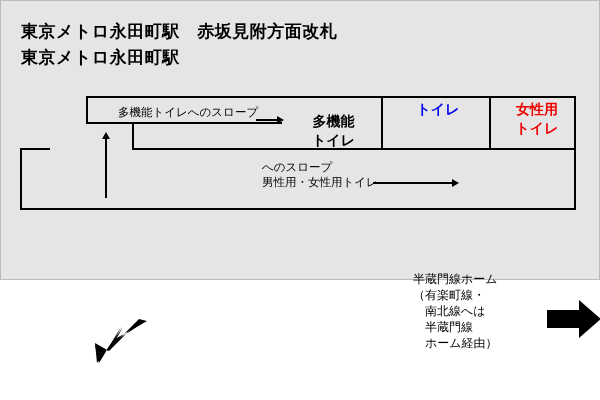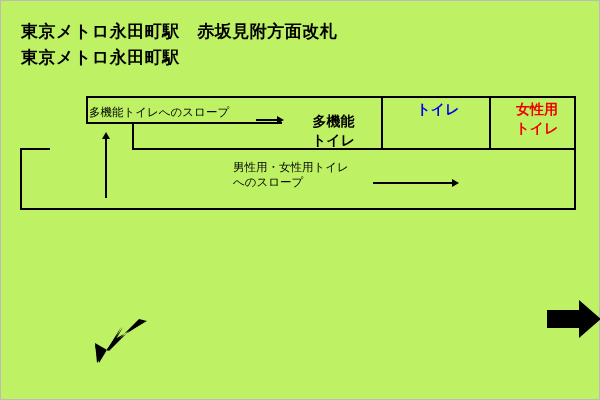--- a/index.html
+++ b/index.html
@@ -10,24 +10,24 @@
     width: 600px;
     height: 400px;
     background: #ffffff;
     font-family: "Liberation Sans", sans-serif;
     color: #000000;
     overflow: hidden;
   }
   #page {
     position: relative;
     width: 600px;
-    height: 400px;
+    height: 280px;
     border: 1px solid #bbbbbb;
     box-sizing: border-box;
-    background: #bef264;
+    background: #e5e5e5;
     text-decoration: underline;
   }
 
   .title-block {
     position: absolute;
     left: 20px;
     top: 18px;
     line-height: 26px;
   }
   .title-line {
@@ -61,20 +61,21 @@
   }
   .room-label.blue { color: #0000ee; }
   .room-label.red  { color: #ee0000; text-align: center; }
 
   .note {
     position: absolute;
     font-size: 11.5px;
     line-height: 15px;
     color: #000000;
     white-space: nowrap;
+    padding-left: 29px;
   }
 
   
   .ln {
     position: absolute;
     background: #000000;
   }
   .head-right {
     position: absolute;
     width: 0; height: 0;
@@ -155,35 +156,42 @@
       <span>多機能トイレへのスロープ</span>
     </div>
 
     <div class="ln" style="left:255px; top:33px; width:22px; height:1.5px;"></div>
     <div class="head-right" style="left:276px; top:30px;"></div>
 
     <div class="ln" style="left:104px; top:52px; width:1.5px; height:60px;"></div>
     <div class="head-up" style="left:101px; top:46px;"></div>
 
     <div class="note" style="left:232px; top:74px;">
+      <div>へのスロープ</div>
       <div>男性用・女性用トイレ</div>
-      <div>へのスロープ</div>
     </div>
 
     <div class="ln" style="left:372px; top:96px; width:80px; height:1.5px;"></div>
     <div class="head-right" style="left:451px; top:93px;"></div>
 
   </div>
 
   <div class="legend" style="left:95px; top:262px;">
   </div>
 
   <svg class="big-arrow" viewBox="0 0 56 46" style="left:92px; top:318px;">
     <polygon points="54,2 22,20 28,8 6,44 2,26 14,32 46,0" fill="#000000"></polygon>
     <path d="M50,4 L22,22 L30,8 L4,44 L2,24 L16,32 L46,2 Z" fill="#000000"></path>
   </svg>
 
+  <div class="legend" style="left:412px; top:270px;">
+    <div>半蔵門線ホーム</div>
+    <div>（有楽町線・</div>
+    <div>　南北線へは</div>
+    <div>　半蔵門線</div>
+    <div>　ホーム経由）</div>
+  </div>
 
   <svg class="big-arrow" viewBox="0 0 56 46" style="left:546px; top:295px;">
     <polygon points="0,14 32,14 32,4 54,23 32,42 32,32 0,32" fill="#000000"></polygon>
   </svg>
 
 </div>
 
 </body></html>

